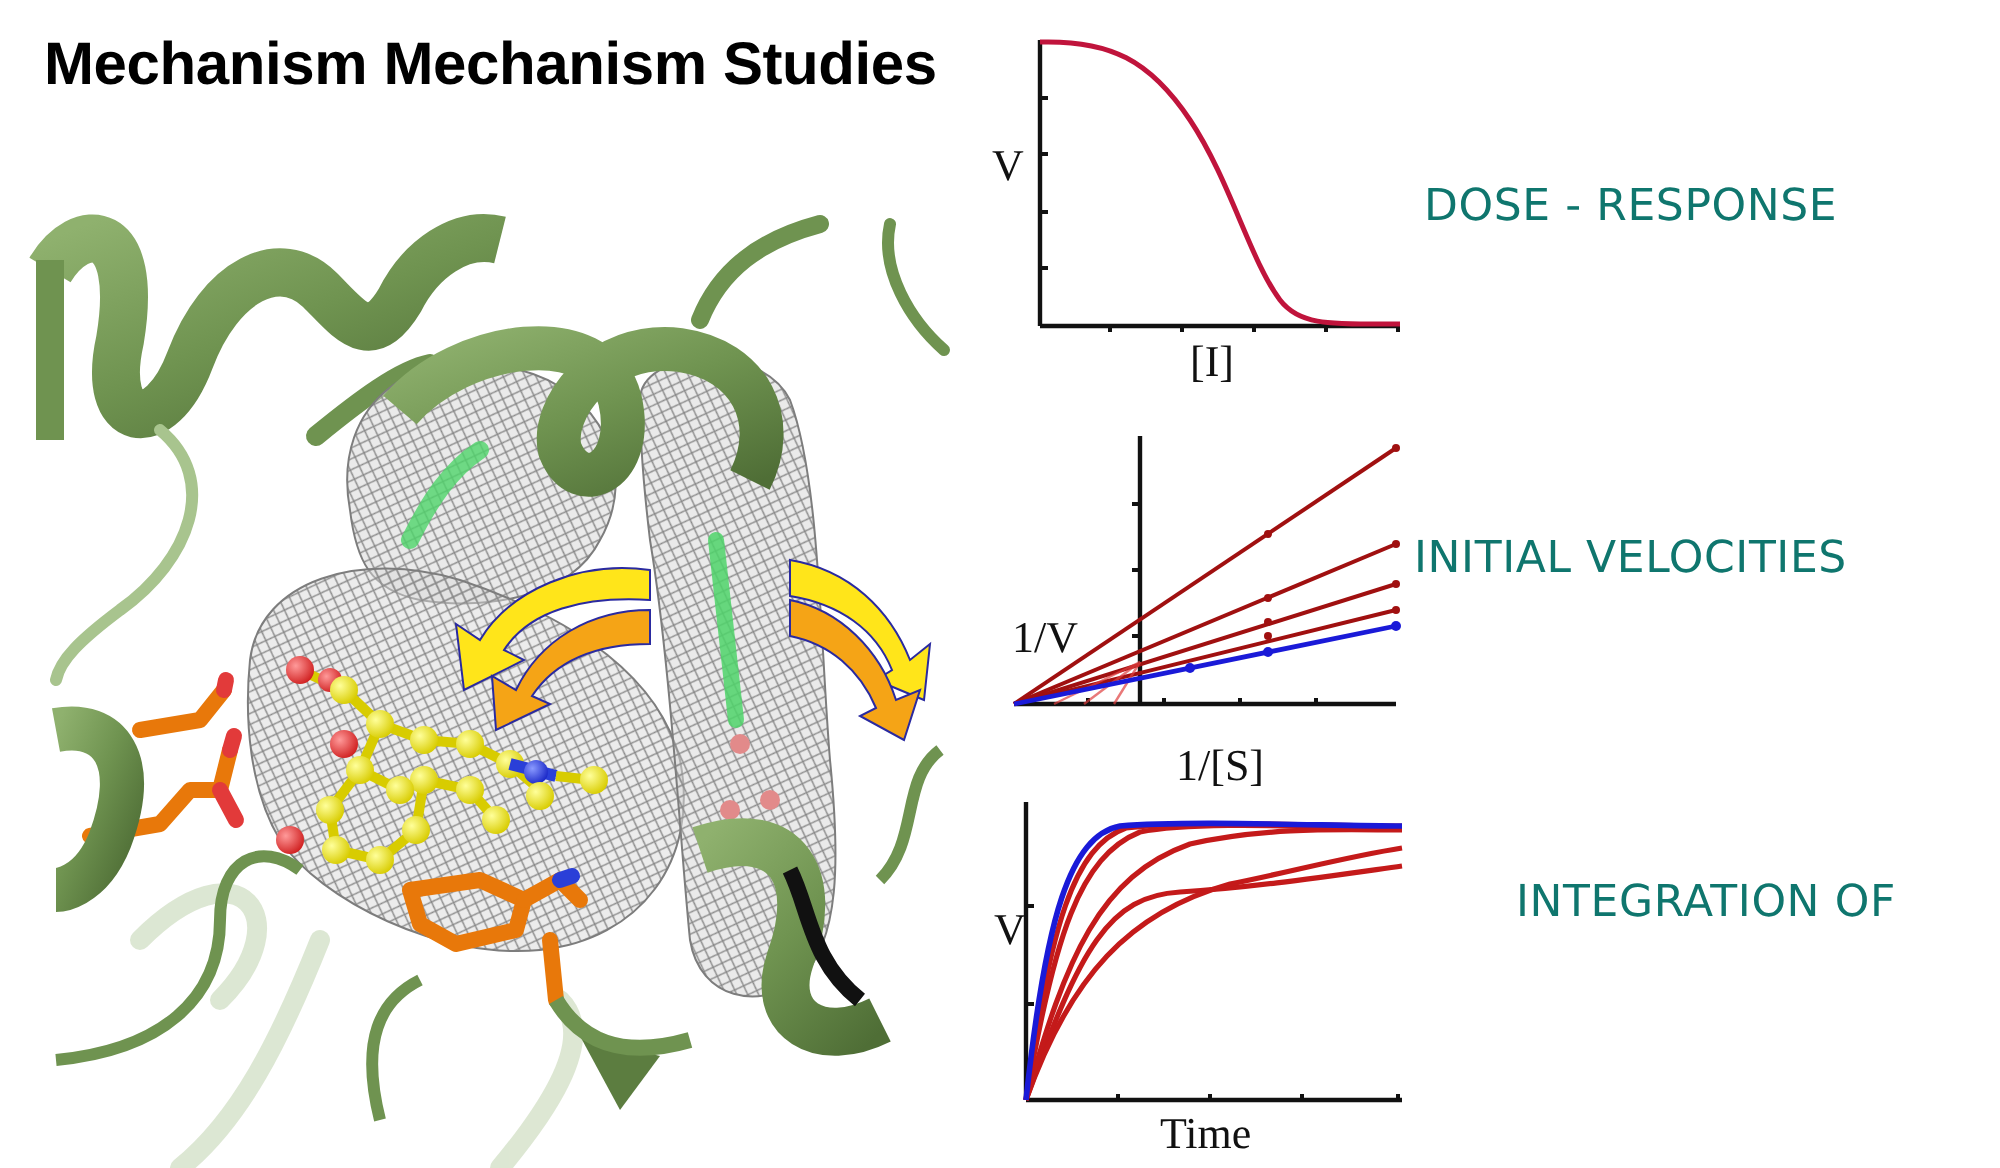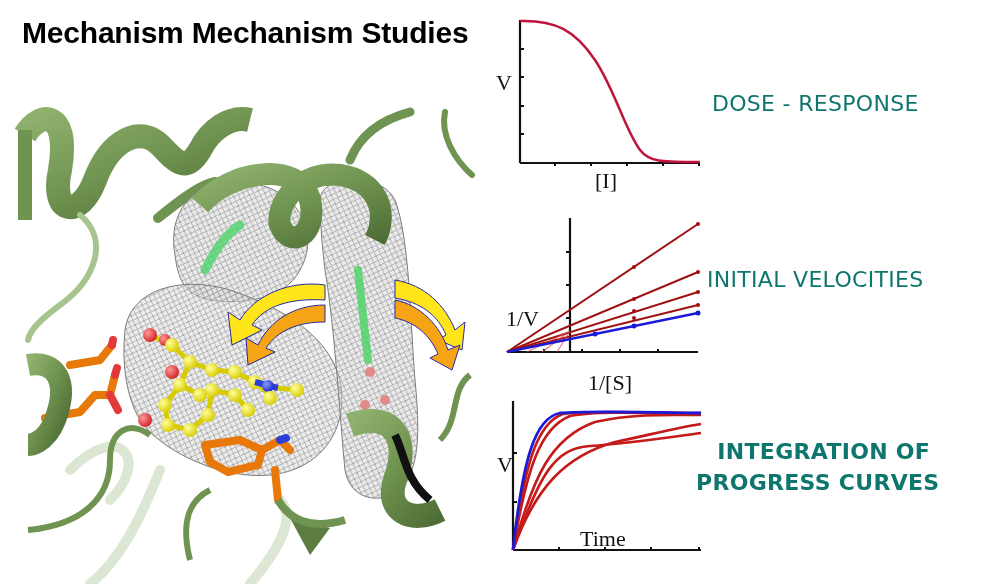--- a/index.html
+++ b/index.html
@@ -211,21 +211,21 @@
   </g>
   <g fill="#1a1ad8">
       <circle cx="196" cy="98" r="2.5"></circle>
       <circle cx="132" cy="111" r="2.5"></circle>
       <circle cx="93" cy="119" r="2.5"></circle>
     </g>
 </svg>
 <div class="section-label" style="left:707px; top:264px;text-align:right;">INITIAL VELOCITIES</div>
 
 <div class="axis-label" style="left:497px; top:452px;">V</div>
-<div class="axis-label" style="left:580px; top:526px;">Time</div>
+<div class="axis-label" style="left:580px; top:554px;">Time</div>
 <svg class="chart" style="left:505px; top:398px;" width="200" height="158" viewBox="0 0 200 158">
   <g stroke="#111" stroke-width="2.2" fill="none">
     <line x1="8" y1="3" x2="8" y2="152"></line>
     <line x1="8" y1="152" x2="196" y2="152"></line>
   </g>
   <g stroke="#111" stroke-width="2">
     <line x1="8" y1="55" x2="12" y2="55"></line>
       <line x1="8" y1="104" x2="12" y2="104"></line>
     <line x1="54" y1="149" x2="54" y2="152"></line>
       <line x1="100" y1="149" x2="100" y2="152"></line>
@@ -234,16 +234,15 @@
   </g>
   <g fill="none" stroke-width="2.6" stroke="#c41a1a">
     <path d="M8 152 C 35 75, 50 50, 85 48 C 120 46, 160 40, 196 35"></path>
     <path d="M8 152 C 30 90, 60 58, 110 44 C 140 38, 170 30, 196 26"></path>
     <path d="M8 152 C 28 80, 45 40, 90 24 C 130 15, 170 17, 196 17"></path>
     <path d="M8 152 C 22 70, 35 30, 65 18 C 95 12, 160 16, 196 16"></path>
     <path d="M8 152 C 20 65, 32 25, 58 16 C 90 12, 160 15, 196 15"></path>
   </g>
   <path d="M8 152 C 18 60, 30 20, 55 15 C 90 12, 160 15, 196 15" fill="none" stroke="#1a1ad8" stroke-width="2.8"></path>
 </svg>
-<div class="section-label" style="left:708px; top:436px; text-align:center;font-weight:bold;">
+<div class="section-label" style="left:758px; top:436px; text-align:center;">
   <div>INTEGRATION OF</div>
-  <div style="margin-left:-12px;">PROGRESS CURVES</div>
 </div>
 
 </body></html>

